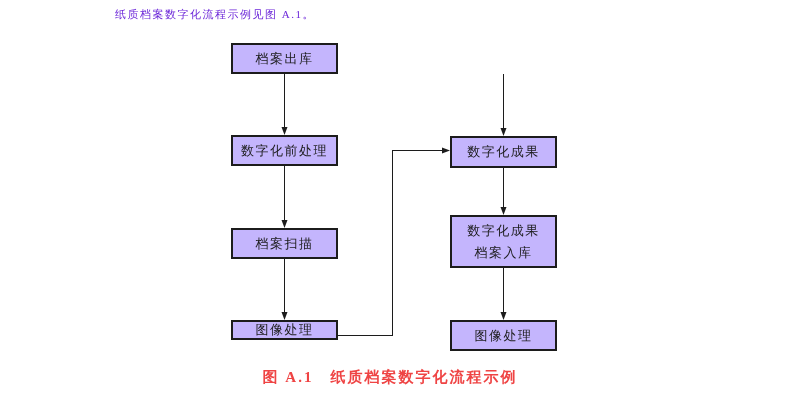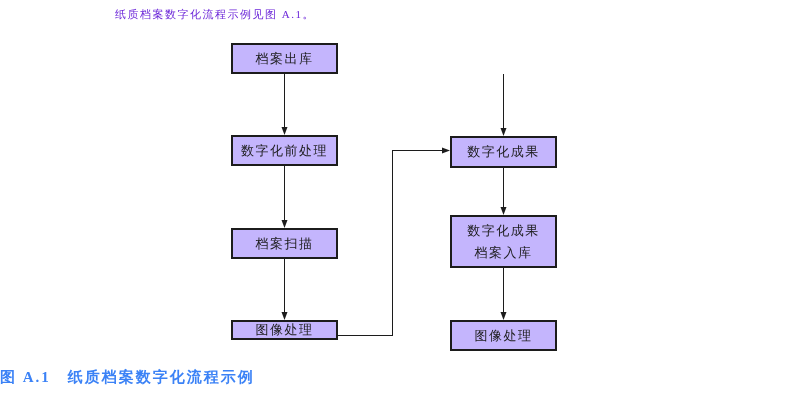--- a/index.html
+++ b/index.html
@@ -57,25 +57,25 @@
     top: 0;
     width: 800px;
     height: 420px;
     pointer-events: none;
   }
   .figure-caption {
     position: absolute;
     left: 0;
     top: 368px;
     width: 780px;
-    text-align: left;
+    text-align: center;
     font-size: 15px;
     font-weight: bold;
     letter-spacing: 2px;
-    color: #3b82f6;
+    color: #ef4444;
   }
 </style>
 </head>
 <body>
 
 <div id="page">
 
   <div class="intro-text">纸质档案数字化流程示例见图 A.1。</div>
 
   <svg class="connector-layer" viewBox="0 0 800 420" xmlns="http://www.w3.org/2000/svg">

